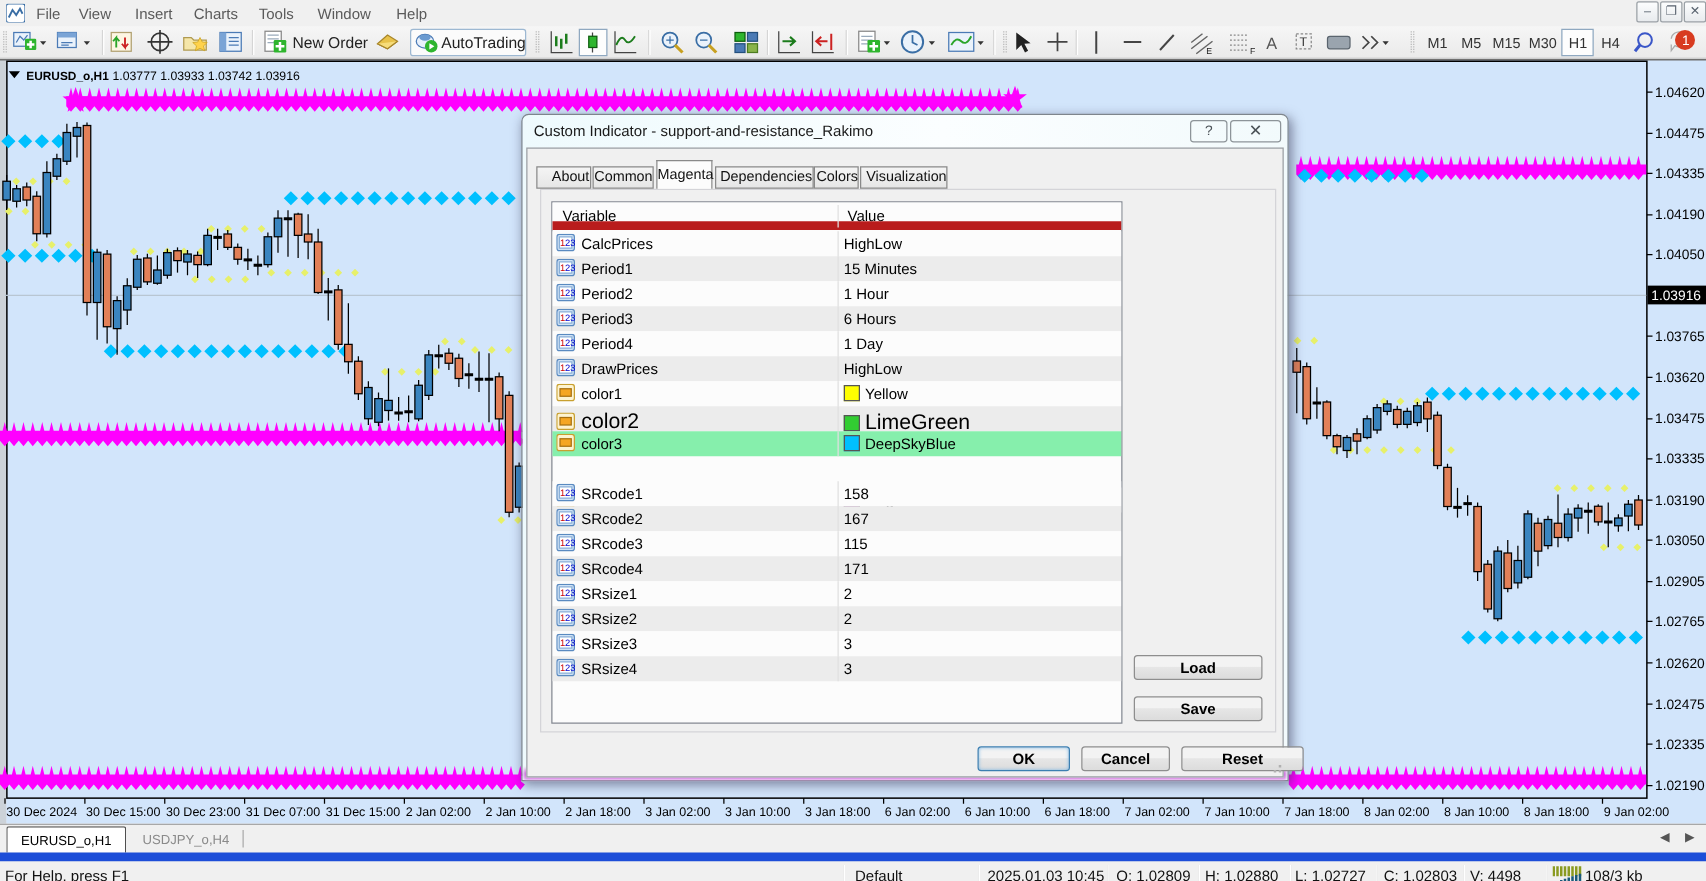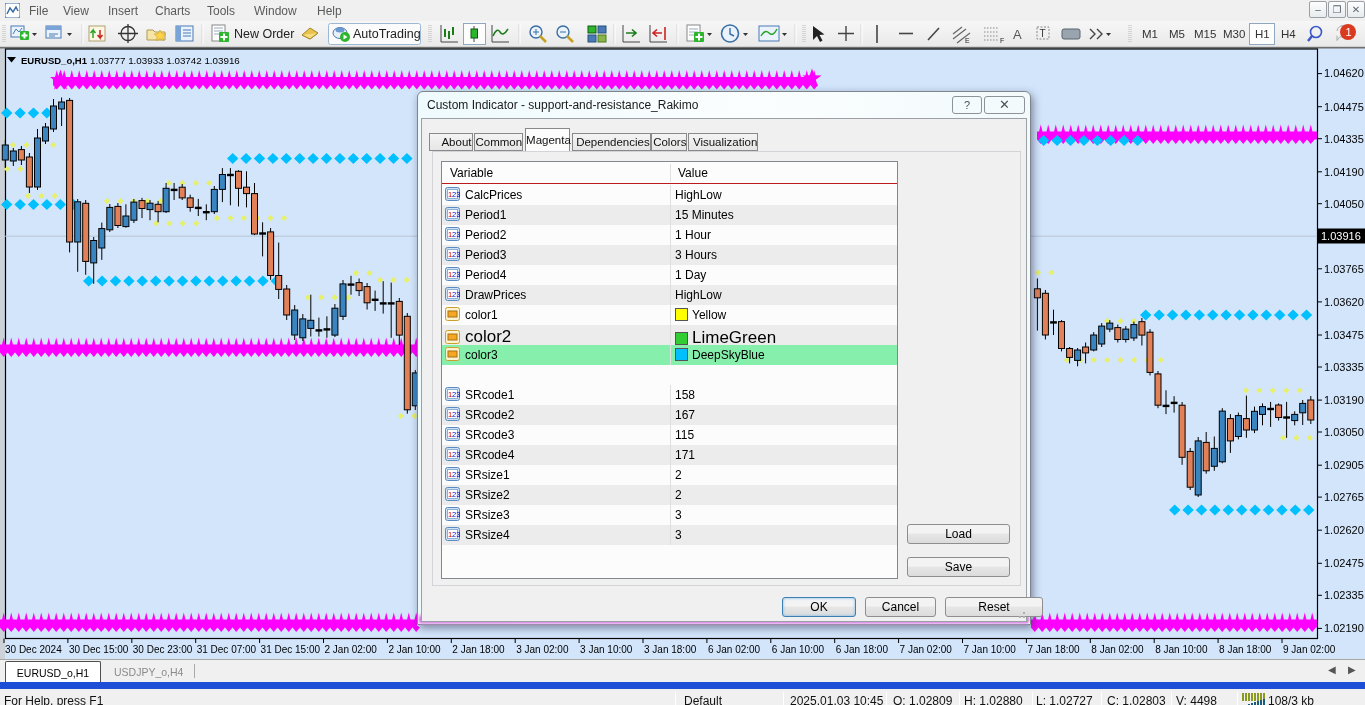--- a/index.html
+++ b/index.html
@@ -17,21 +17,21 @@
 .tabsep{position:absolute;left:194px;top:4px;height:14px;width:1px;background:#aaa;}
 .winbtn{position:absolute;top:1px;width:18px;height:17px;border:1px solid #9aa0a6;background:linear-gradient(#fcfdfe,#e8ebee);border-radius:2px;color:#5a6470;font-size:10px;text-align:center;line-height:15px;}
 #dlg{position:absolute;left:417px;top:91px;width:614px;height:534px;background:linear-gradient(90deg,#eefafd,#fbfeff 55%,#f2fafc);border:1px solid #7e858c;border-radius:6px 6px 0 0;box-shadow:2px 3px 9px rgba(50,50,80,0.55);}
 #dlgtitle{position:absolute;left:9px;top:6px;font-size:12px;color:#1a1a1a;}
 .dbtn{position:absolute;top:4px;height:18px;border:1px solid #8d9499;border-radius:3px;background:transparent;color:#4c5358;font-size:11px;text-align:center;line-height:16px;}
 #dlgbody{position:absolute;left:3px;top:26px;width:606px;height:504px;background:#f0f0f0;border:1px solid #9aa0a5;}
 #tabframe{position:absolute;left:10px;top:32px;width:589px;height:435px;border:1px solid #d4d4d8;background:#f0f0f0;}
 .tab{position:absolute;top:14px;height:18px;background:linear-gradient(#f4f4f4,#e6e6e6);border:1px solid #898989;font-size:11.5px;text-align:right;padding-top:2px;color:#111;z-index:2;}
 .tab.active{top:9px;height:23px;background:#fcfcfc;z-index:3;border-bottom:none;padding-top:5px;}
 #tblpane{position:absolute;left:19px;top:42px;width:457px;height:418px;background:#fcfcfc;border:1px solid #828790;z-index:1;}
-.db{position:absolute;height:20px;border:1px solid #8e8e8e;border-radius:3px;background:linear-gradient(#f3f3f3 45%,#e6e6e6 50%,#dcdcdc);font-size:12px;text-align:center;padding-top:2px;}
+.db{position:absolute;height:20px;border:1px solid #8e8e8e;border-radius:3px;background:linear-gradient(#f3f3f3 45%,#e6e6e6 50%,#dcdcdc);font-size:12px;text-align:center;padding-top:2px;font-weight:bold;}
 </style></head><body>
 <div id="page">
 
 <svg id="chart" width="1365" height="705" viewBox="0 0 1365 705" font-family="Liberation Sans, sans-serif" fill="#000">
 <rect x="0" y="47" width="1365" height="635" fill="#e8eaec"></rect>
 <rect x="5" y="47" width="1360" height="612" fill="#d2e5fb"></rect>
 <rect x="0" y="47" width="5" height="613" fill="#ccd2d8"></rect>
 <line x1="0" y1="47.7" x2="1365" y2="47.7" stroke="#6f6f6f" stroke-width="1.5"></line>
 <rect x="5.5" y="49" width="1312" height="589.5" fill="none" stroke="#000" stroke-width="1.2"></rect>
 <line x1="4" y1="236.2" x2="1317" y2="236.2" stroke="#b9c6d2" stroke-width="1"></line>
@@ -534,21 +534,21 @@
       <div style="position:absolute;left:1px;right:1px;bottom:0;height:10px;background:linear-gradient(#eed7f2,#c86ad8 50%,#e49fed);filter:blur(1px);border-radius:0 0 2px 2px"></div>
       <div id="dlgbody">
         <div id="tabframe"></div>
         <div class="tab" style="left:6.5px;width:44px">About</div>
         <div class="tab" style="left:52.1px;width:49px">Common</div>
         <div class="tab active" style="left:103.1px;width:45px">Magenta</div>
         <div class="tab" style="left:149.7px;width:79px">Dependencies</div>
         <div class="tab" style="left:229.4px;width:36px">Colors</div>
         <div class="tab" style="left:266.3px;width:70px">Visualization</div>
         <div id="tblpane">
-          <div style="position:absolute;left:0;top:0;width:100%;height:22px;border-bottom:1px solid #b91c1c;background:#fcfcfc;font-size:12px;">
+          <div style="position:absolute;left:0;top:0;width:100%;height:22px;border-bottom:7px solid #b91c1c;background:#fcfcfc;font-size:12px;">
             <span style="position:absolute;left:8px;top:4px">Variable</span>
             <span style="position:absolute;left:236px;top:4px">Value</span>
             <span style="position:absolute;left:228px;top:2px;height:18px;border-left:1px solid #e0e0e0"></span>
           </div>
           <div style="position:absolute;left:0;top:23px;width:100%;height:20px;background:#fcfcfc;font-size:12px;white-space:nowrap;">
             <span style="position:absolute;left:0;top:2px"><svg width="16" height="15" style="vertical-align:-3px;margin:0 4px 0 3px">
                 <rect x="0.5" y="0.5" width="14" height="13" rx="2" fill="#cfe2f5" stroke="#5a8ac0"></rect>
                 <rect x="2.5" y="2.5" width="10" height="9" fill="#fff" stroke="#8ab0d8"></rect>
                 <text x="3" y="10" font-size="7.5" fill="#c00" font-family="Liberation Sans">1</text>
                 <text x="7" y="10" font-size="7.5" fill="#00c" font-family="Liberation Sans">23</text>
@@ -576,21 +576,21 @@
             <span style="position:absolute;left:233px;top:3px">1 Hour</span>
             <span style="position:absolute;left:228px;top:0;height:20px;border-left:1px solid #e0e0e0"></span>
           </div>
           <div style="position:absolute;left:0;top:83px;width:100%;height:20px;background:#ececec;font-size:12px;white-space:nowrap;">
             <span style="position:absolute;left:0;top:2px"><svg width="16" height="15" style="vertical-align:-3px;margin:0 4px 0 3px">
                 <rect x="0.5" y="0.5" width="14" height="13" rx="2" fill="#cfe2f5" stroke="#5a8ac0"></rect>
                 <rect x="2.5" y="2.5" width="10" height="9" fill="#fff" stroke="#8ab0d8"></rect>
                 <text x="3" y="10" font-size="7.5" fill="#c00" font-family="Liberation Sans">1</text>
                 <text x="7" y="10" font-size="7.5" fill="#00c" font-family="Liberation Sans">23</text>
               </svg>Period3</span>
-            <span style="position:absolute;left:233px;top:3px">3 Hours</span>
+            <span style="position:absolute;left:233px;top:3px">6 Hours</span>
             <span style="position:absolute;left:228px;top:0;height:20px;border-left:1px solid #e0e0e0"></span>
           </div>
           <div style="position:absolute;left:0;top:103px;width:100%;height:20px;background:#fcfcfc;font-size:12px;white-space:nowrap;">
             <span style="position:absolute;left:0;top:2px"><svg width="16" height="15" style="vertical-align:-3px;margin:0 4px 0 3px">
                 <rect x="0.5" y="0.5" width="14" height="13" rx="2" fill="#cfe2f5" stroke="#5a8ac0"></rect>
                 <rect x="2.5" y="2.5" width="10" height="9" fill="#fff" stroke="#8ab0d8"></rect>
                 <text x="3" y="10" font-size="7.5" fill="#c00" font-family="Liberation Sans">1</text>
                 <text x="7" y="10" font-size="7.5" fill="#00c" font-family="Liberation Sans">23</text>
               </svg>Period4</span>
             <span style="position:absolute;left:233px;top:3px">1 Day</span>

